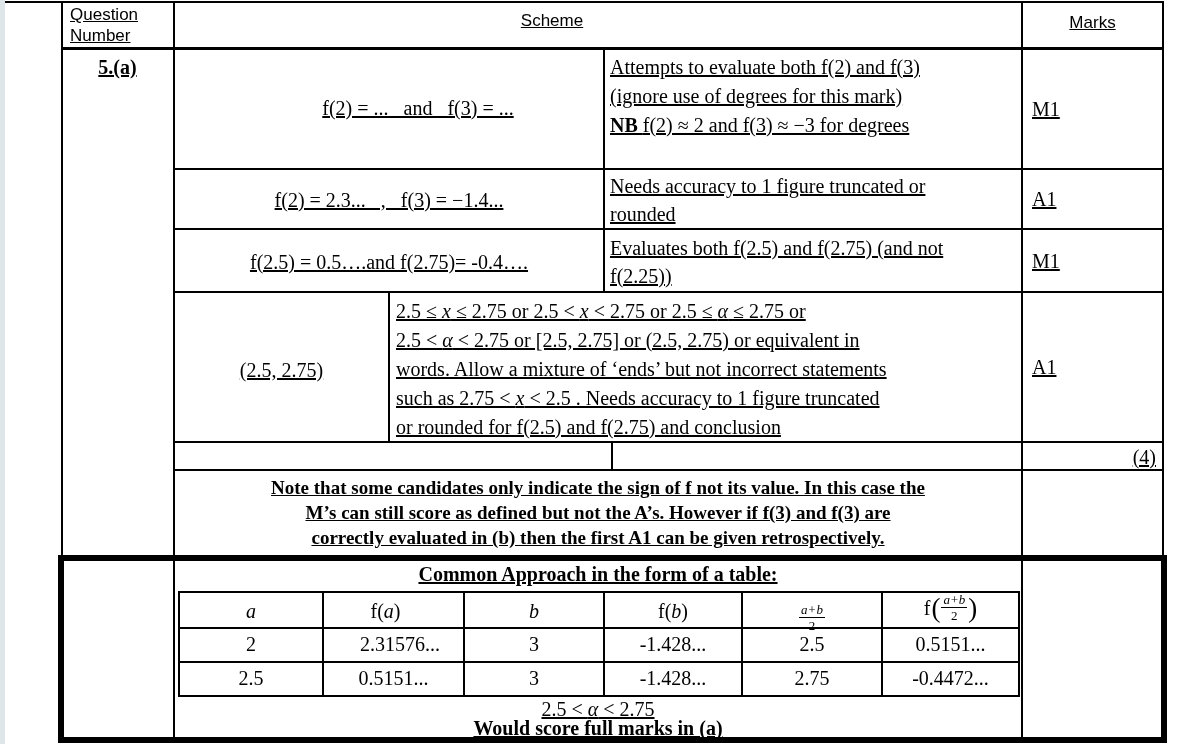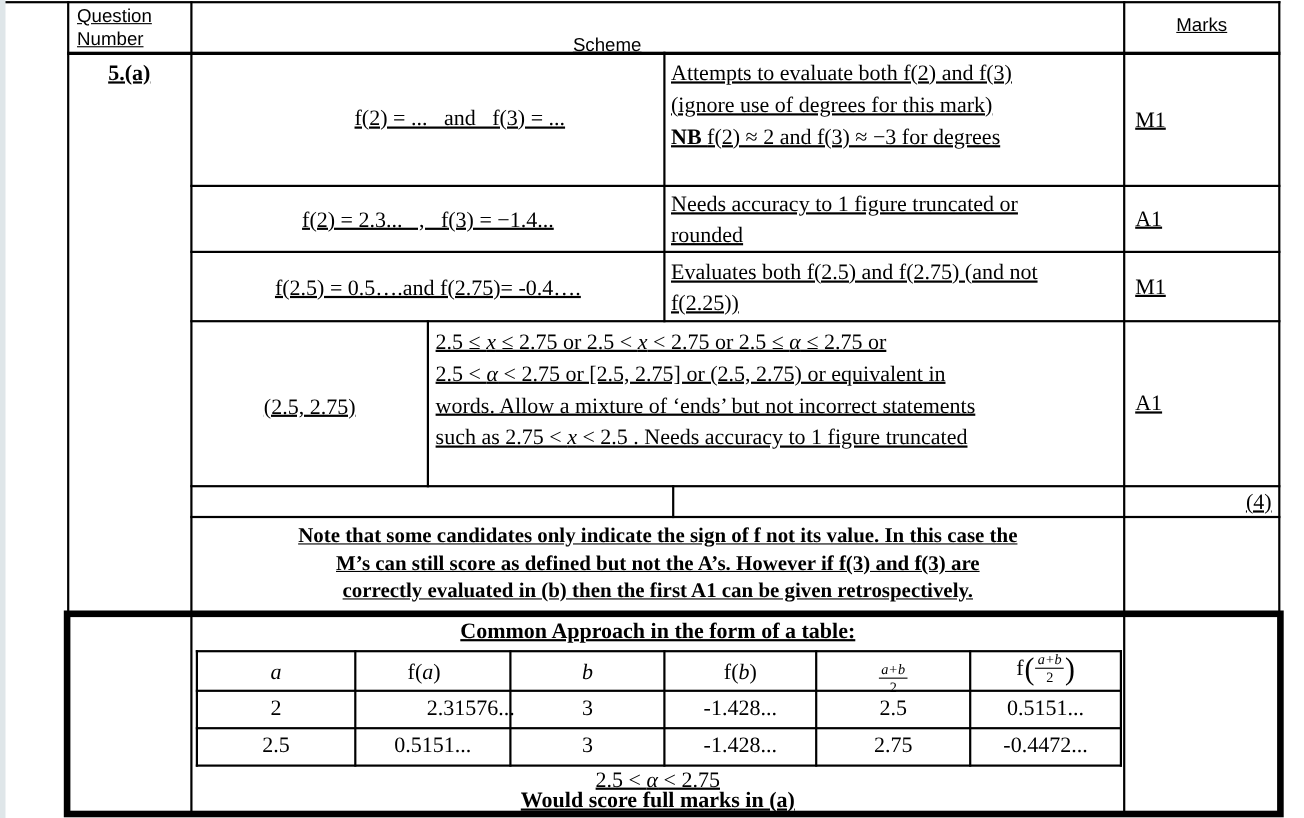--- a/index.html
+++ b/index.html
@@ -43,21 +43,21 @@
   <div class="hl" style="left:173px;top:441px;width:991px;height:2px;"></div>
   <div class="hl" style="left:173px;top:469px;width:991px;height:2px;"></div>
   <div class="vl" style="left:603px;top:47px;width:2px;height:246px;"></div>
   <div class="vl" style="left:388px;top:291px;width:2px;height:152px;"></div>
   <div class="vl" style="left:611px;top:441px;width:2px;height:30px;"></div>
 
   <div class="abs sans" style="left:70px;top:4px;font-size:17px;line-height:21px;">
     <div>Question</div>
     <div>Number</div>
   </div>
-  <div class="abs sans ctr" style="left:174px;top:31px;width:756px;font-size:17px;">Scheme</div>
+  <div class="abs sans ctr" style="left:174px;top:11px;width:756px;font-size:17px;">Scheme</div>
   <div class="abs sans ctr" style="left:1022px;top:13px;width:141px;font-size:17px;">Marks</div>
 
   <div class="abs ctr bold" style="left:61px;top:56px;width:113px;font-size:20px;">5.(a)</div>
 
   <div class="abs ctr body20" style="left:174px;top:94px;width:488px;">f(2) = ...&nbsp;&nbsp;&nbsp;and&nbsp;&nbsp;&nbsp;f(3) = ...</div>
   <div class="abs body20" style="left:610px;top:53px;width:412px;">
       <div><span>Attempts to evaluate both f(2) and f(3)</span></div>
       <div><span>(ignore use of degrees for this mark)</span></div>
       <div><span class="bd">NB </span><span>f(2) ≈ 2 and f(3) ≈ −3 for degrees</span></div>
     </div>
@@ -76,20 +76,21 @@
       <div><span>f(2.25))</span></div>
     </div>
   <div class="abs mark" style="left:1032px;top:250px;">M1</div>
 
   <div class="abs ctr body20" style="left:174px;top:356px;width:215px;">(2.5, 2.75)</div>
   <div class="abs body20" style="left:396px;top:297px;width:622px;line-height:29px;">
       <div><span>2.5 ≤ </span><span class="it">x</span><span> ≤ 2.75  or 2.5 &lt; </span><span class="it">x</span><span> &lt; 2.75  or 2.5 ≤ </span><span class="it">α</span><span> ≤ 2.75 or</span></div>
       <div><span>2.5 &lt; </span><span class="it">α</span><span> &lt; 2.75 or [2.5, 2.75] or (2.5, 2.75) or equivalent in</span></div>
       <div><span>words. Allow a mixture of ‘ends’ but not incorrect statements</span></div>
       <div><span>such as 2.75 &lt; </span><span class="it">x</span><span> &lt; 2.5 . Needs accuracy to 1 figure truncated</span></div>
+      <div><span>or rounded for f(2.5) and f(2.75) and conclusion</span></div>
     </div>
   <div class="abs mark" style="left:1032px;top:356px;">A1</div>
 
   <div class="abs mark" style="left:1022px;top:446px;width:134px;text-align:right;">(4)</div>
 
   <div class="abs ctr bold" style="left:174px;top:475px;width:848px;font-size:19px;line-height:25px;">
       <div>Note that some candidates only indicate the sign of f not its value. In this case the</div>
       <div>M’s can still score as defined but not the A’s. However if f(3) and f(3) are</div>
       <div>correctly evaluated in (b) then the first A1 can be given retrospectively.</div>
     </div>
@@ -125,21 +126,21 @@
       <span class="bigp">(</span>
       <span class="frac">
         <span class="num">a+b</span>
         <span class="den">2</span>
       </span>
       <span class="bigp">)</span>
     </span>
   </div>
 
   <div class="itc" style="left:180px;top:632px;width:142px;">2</div>
-  <div class="itc" style="left:336px;top:632px;width:152px;padding-left:16px;">2.31576...</div>
+  <div class="itc" style="left:308px;top:632px;width:152px;padding-left:16px;">2.31576...</div>
   <div class="itc" style="left:465px;top:632px;width:138px;">3</div>
   <div class="itc" style="left:605px;top:632px;width:136px;">-1.428...</div>
   <div class="itc" style="left:743px;top:632px;width:138px;">2.5</div>
   <div class="itc" style="left:883px;top:632px;width:135px;">0.5151...</div>
 
   <div class="itc" style="left:180px;top:666px;width:142px;">2.5</div>
   <div class="itc" style="left:324px;top:666px;width:139px;">0.5151...</div>
   <div class="itc" style="left:465px;top:666px;width:138px;">3</div>
   <div class="itc" style="left:605px;top:666px;width:136px;">-1.428...</div>
   <div class="itc" style="left:743px;top:666px;width:138px;">2.75</div>

